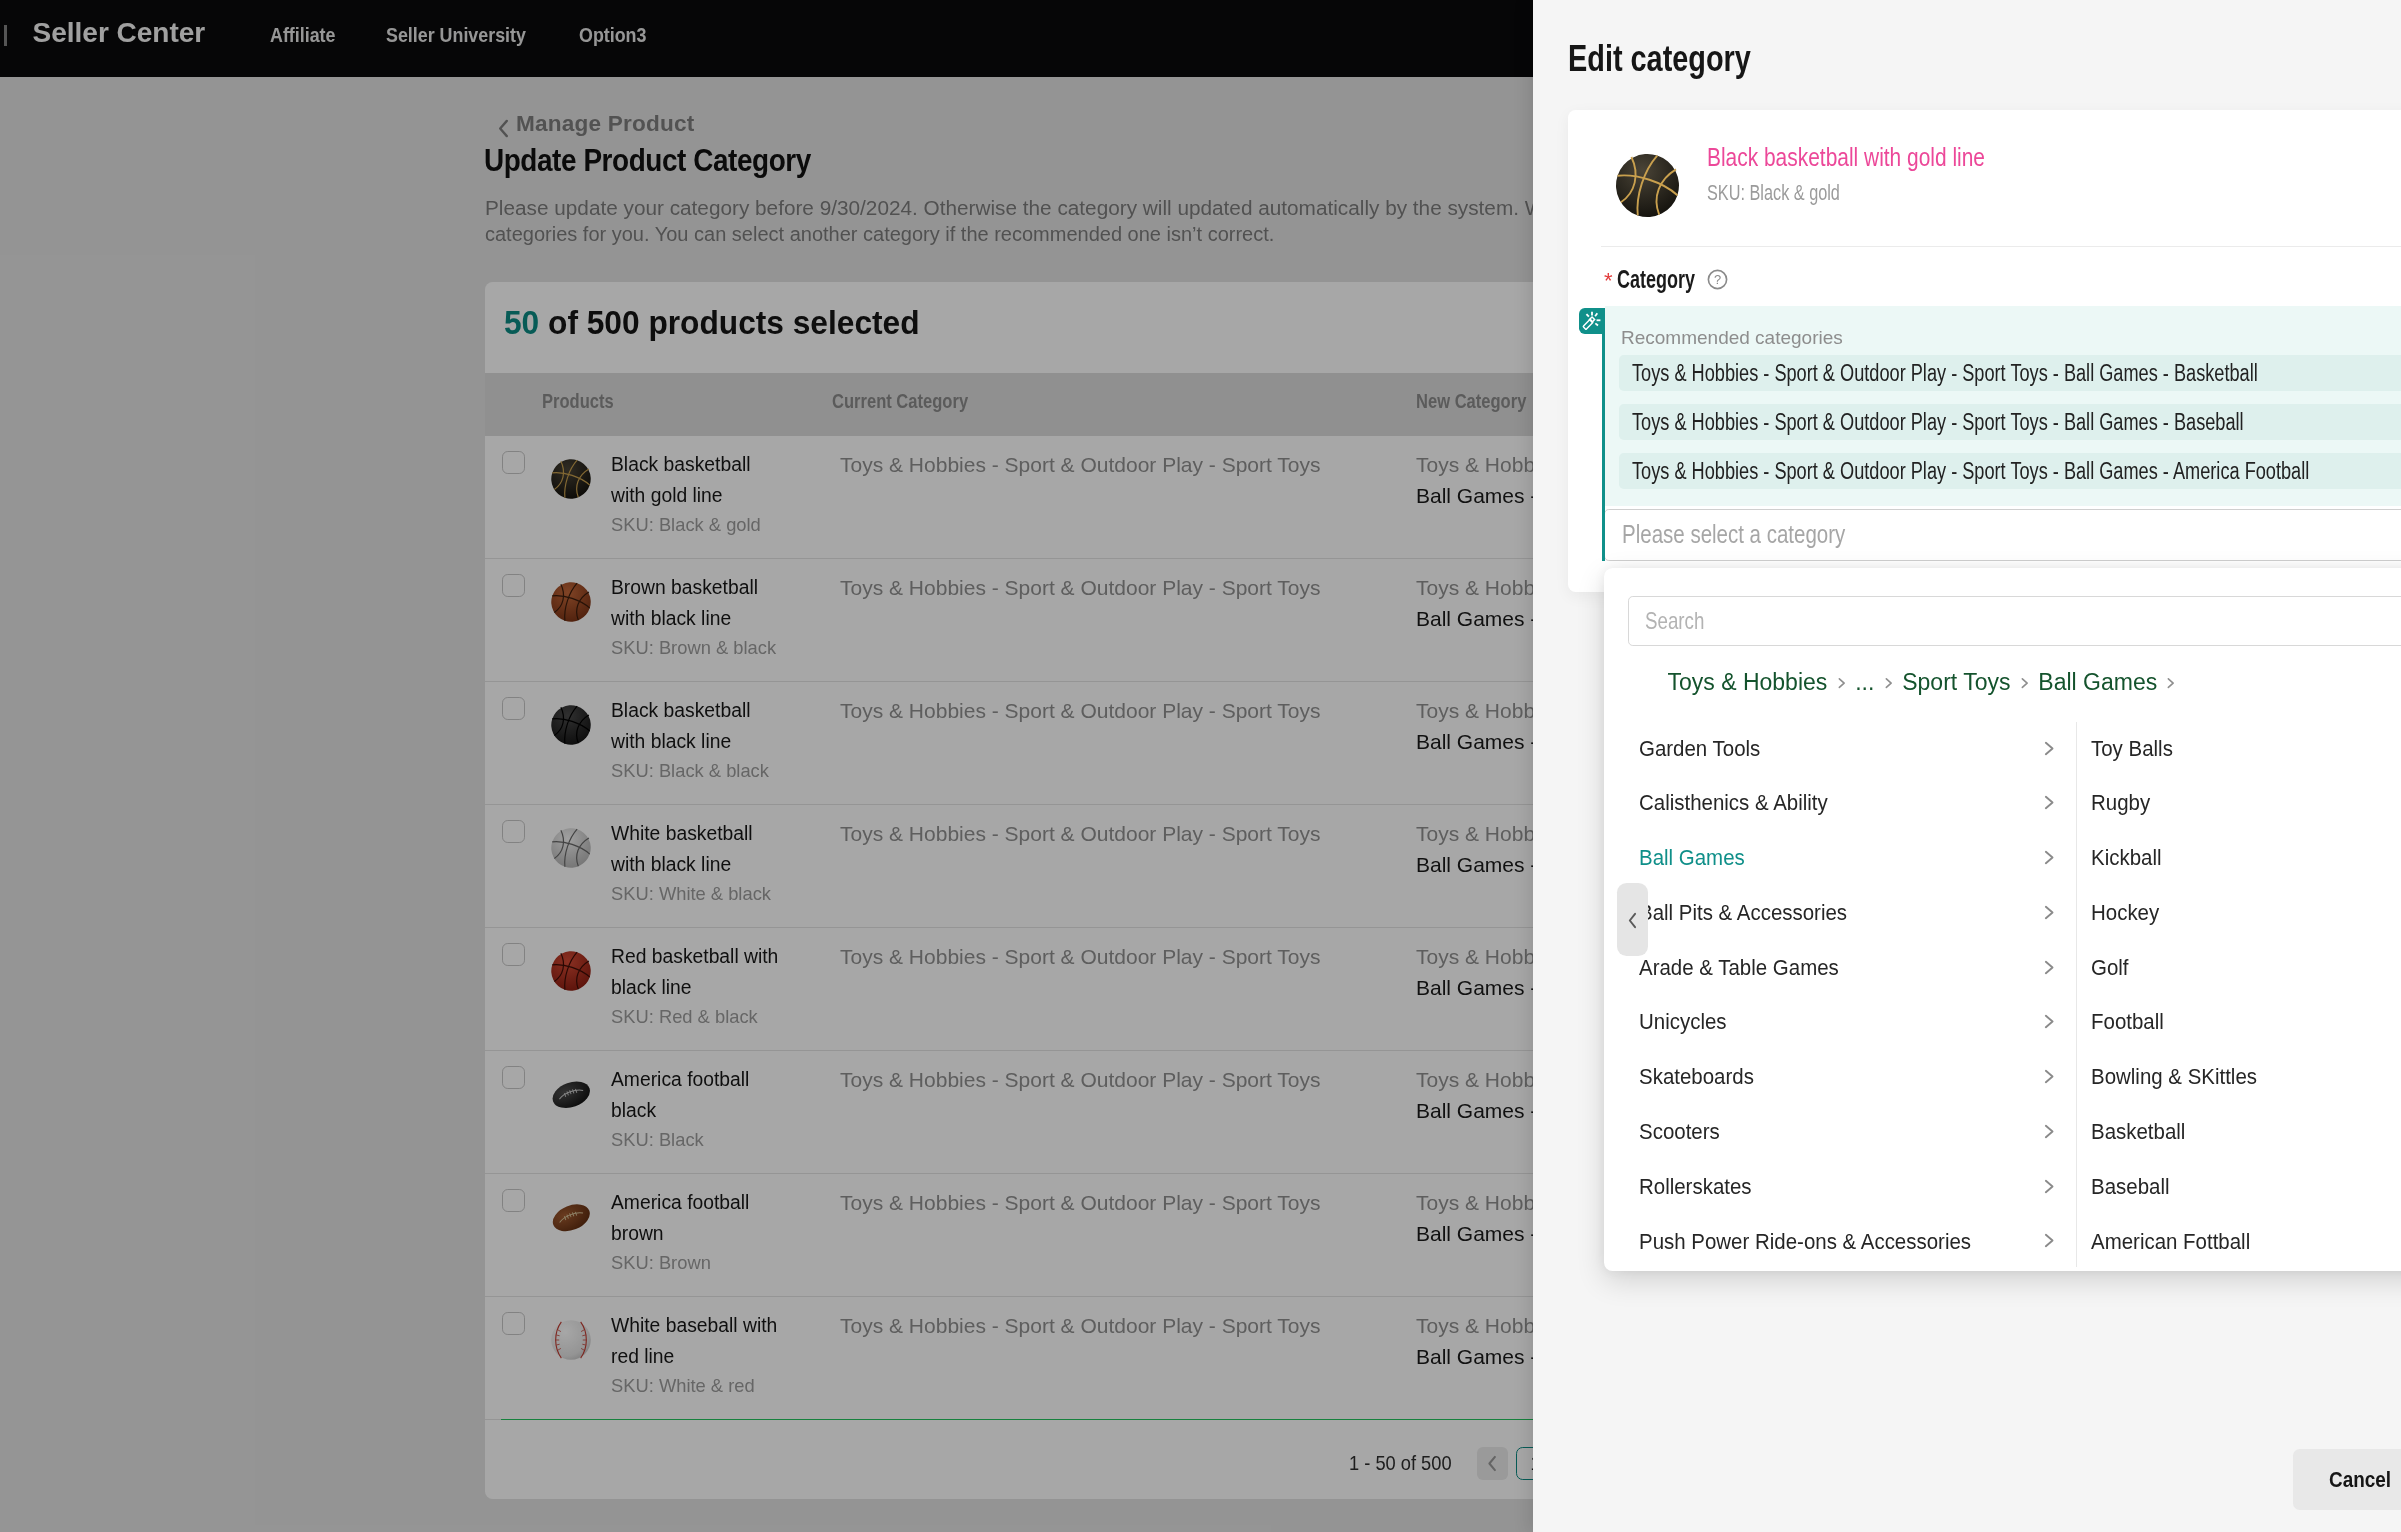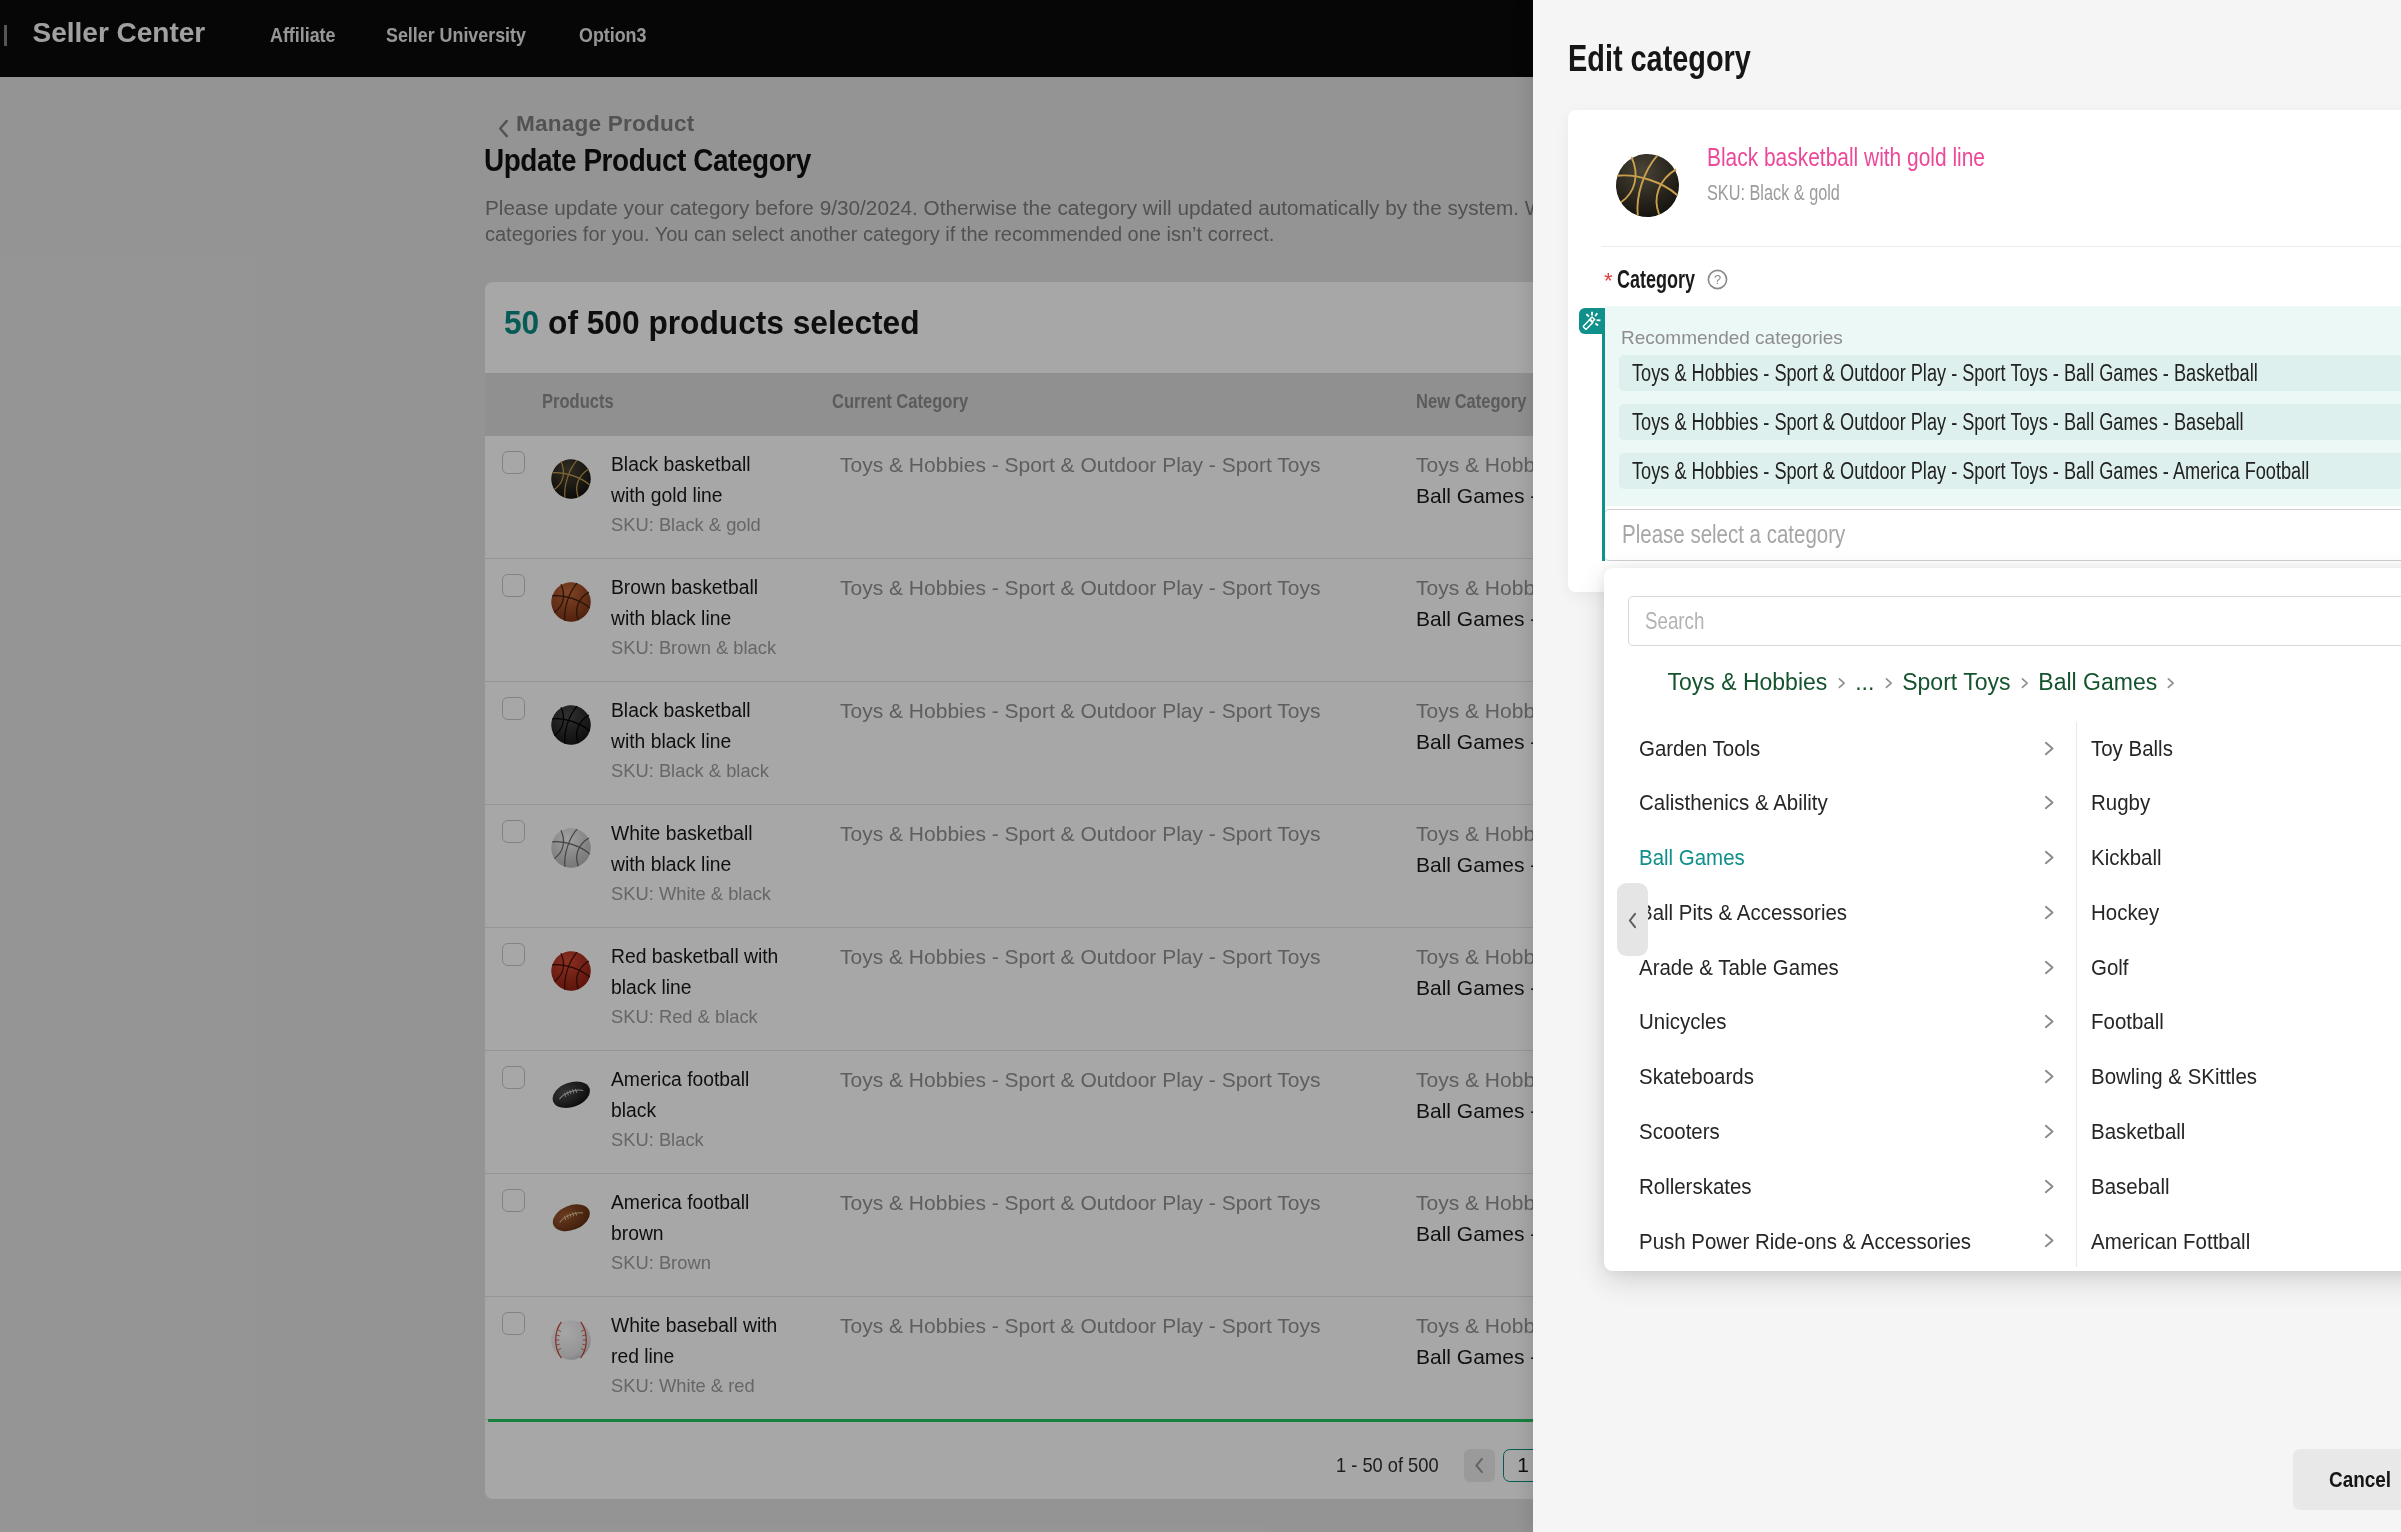--- a/index.html
+++ b/index.html
@@ -39,21 +39,21 @@
   .ptitle .cx { transform:scaleX(.965); }
   .psku { position:absolute; left:126px; top:78px; font-size:19px; color:#9c9c9c; }
   .psku .cx { transform:scaleX(.965); }
   .ccat { position:absolute; left:355px; top:12.5px; font-size:21px; line-height:31px; color:#909090; white-space:nowrap; }
   .ccat .cx { transform:scaleX(1); }
   .ncat { position:absolute; left:931px; top:12.5px; font-size:21px; line-height:31px; white-space:nowrap; }
   .ncat .cx { transform:scaleX(1); }
   .ncat .l1 { color:#909090; }
   .ncat .l2 { color:#1a1a1a; }
 
-  .pager { position:absolute; left:3px; top:1137px; width:100%; height:102px; border-top:3px solid #22c55e; }
+  .pager { position:absolute; left:16px; top:1137px; width:100%; height:102px; border-top:1px solid #22c55e; }
   .pager .info { position:absolute; left:848px; top:31px; font-size:21px; color:#2f2f2f; }
   .pager .info .cx { transform:scaleX(.87); }
   .pager .prev { position:absolute; left:976px; top:27px; width:31px; height:33px; background:#ececec; border-radius:5.8px; }
   .pager .pbox { position:absolute; left:1015px; top:27px; width:40px; height:33px; border:1.9px solid #0c8c84; border-radius:6.7px; font-size:21px; color:#161616; text-align:center; line-height:29px; background:#fff; }
 
   
   .overlay { position:absolute; left:0; top:0; width:2601px; height:1533px; background:rgba(0,0,0,0.345); z-index:5; }
 
   
   .drawer { position:absolute; left:1533px; top:0; width:1069px; height:1533px; background:#f5f5f5; z-index:10; box-shadow:-4.8px 0 15.4px rgba(0,0,0,0.10); }

